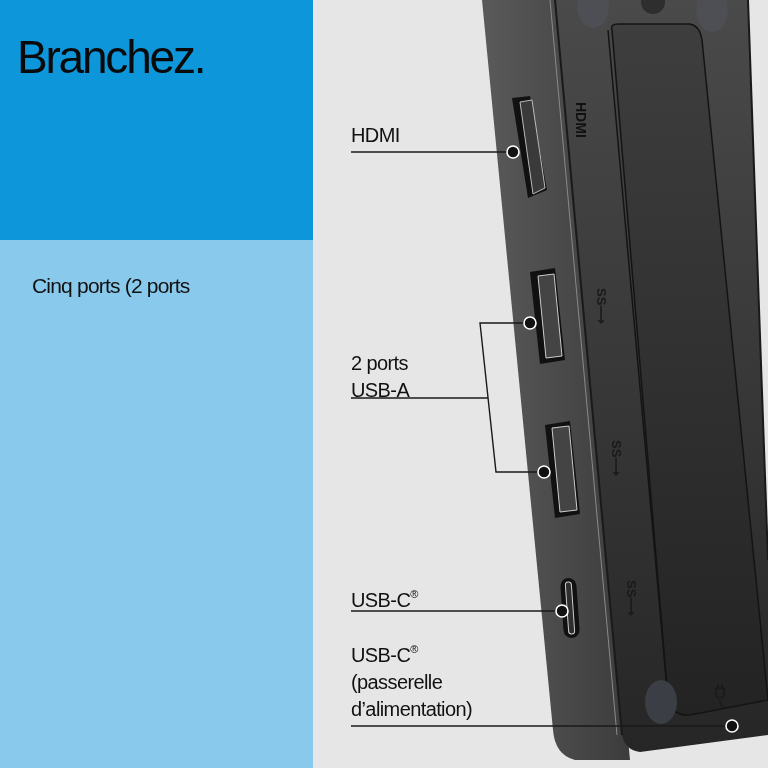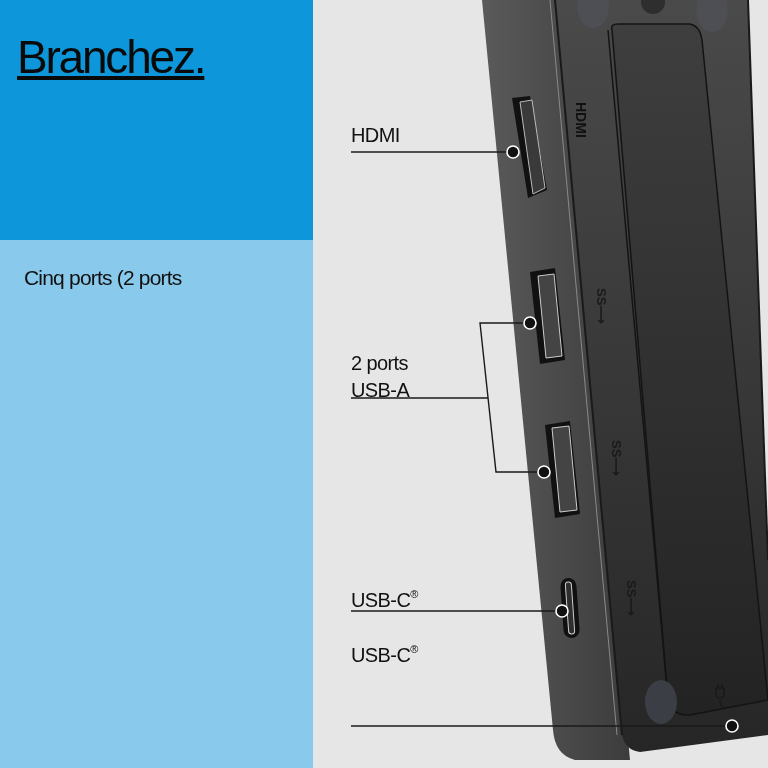--- a/index.html
+++ b/index.html
@@ -13,25 +13,25 @@
       position: absolute; left: 0; top: 0; width: 313px; height: 240px;
       background: #0d96d9;
     }
     .left-bottom {
       position: absolute; left: 0; top: 240px; width: 313px; height: 528px;
       background: #89c9ec;
     }
     .headline {
       position: absolute; left: 17px; top: 28px; margin: 0;
       font-size: 46px; line-height: 59px; font-weight: normal;
-      letter-spacing: -2.2px; color: #0a0a0a; text-decoration: underline;
+      letter-spacing: -2.2px; color: #0a0a0a;
     }
     .headline span { display: block; }
     .subtext {
-      position: absolute; left: 18px; top: 257px; margin: 6px;
+      position: absolute; left: 18px; top: 257px; margin: 14px;
       font-size: 21px; line-height: 29px; letter-spacing: -0.8px;
       color: #111; width: 290px;
     }
     .subtext span { display: block; white-space: nowrap; }
     .label {
       position: absolute; left: 351px; font-size: 20px; line-height: 27px;
       letter-spacing: -0.6px; color: #111; white-space: nowrap;
     }
     .label span { display: block; }
     sup.reg { font-size: 11px; vertical-align: 9px; }
@@ -137,13 +137,15 @@
   <span>2 ports</span>
   <span>USB-A</span>
 </div>
 
 <div class="label" style="top:581px;">
   <span style="display:inline">USB-C</span><sup class="reg">®</sup>
 </div>
 
 <div class="label" style="top:636px;">
   <span><span style="display:inline">USB-C</span><sup class="reg">®</sup></span>
+  <span>(passerelle</span>
+  <span>d’alimentation)</span>
 </div>
 
 </body></html>

